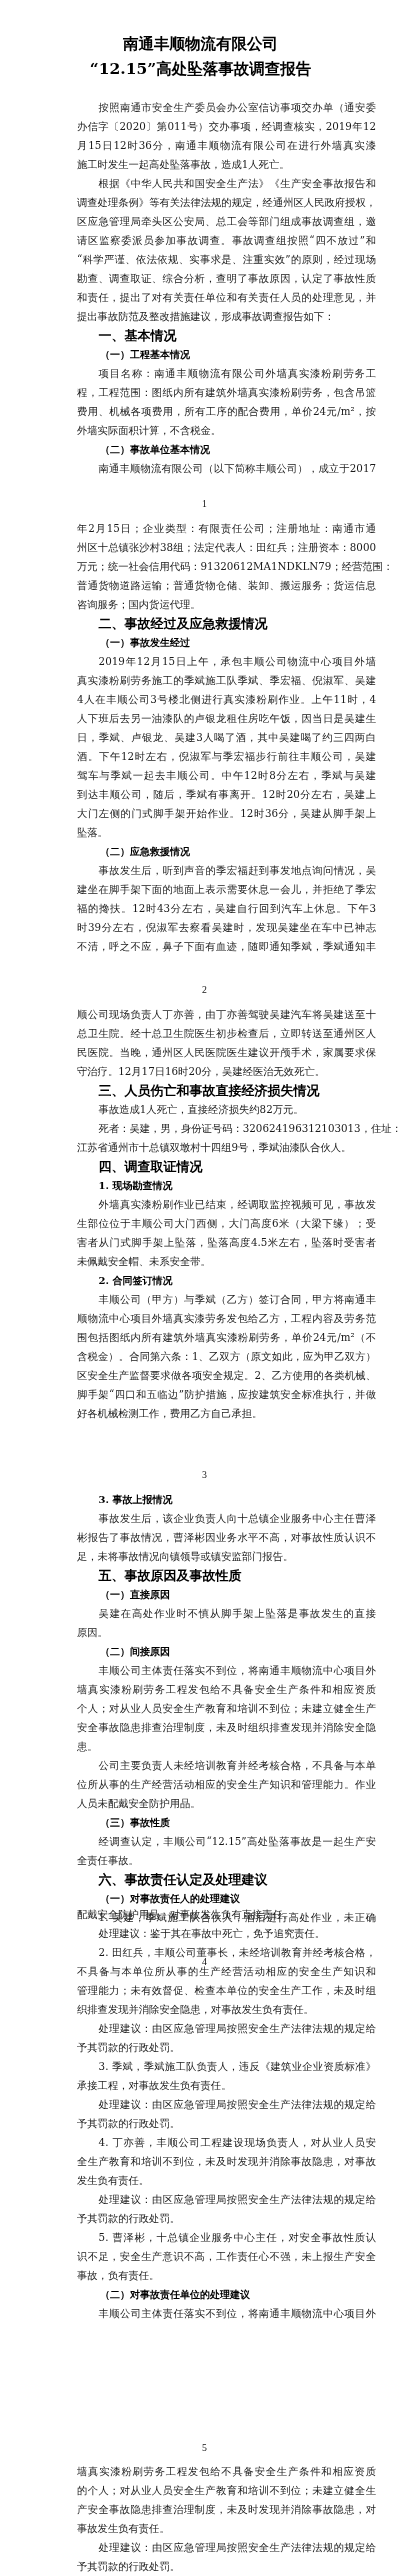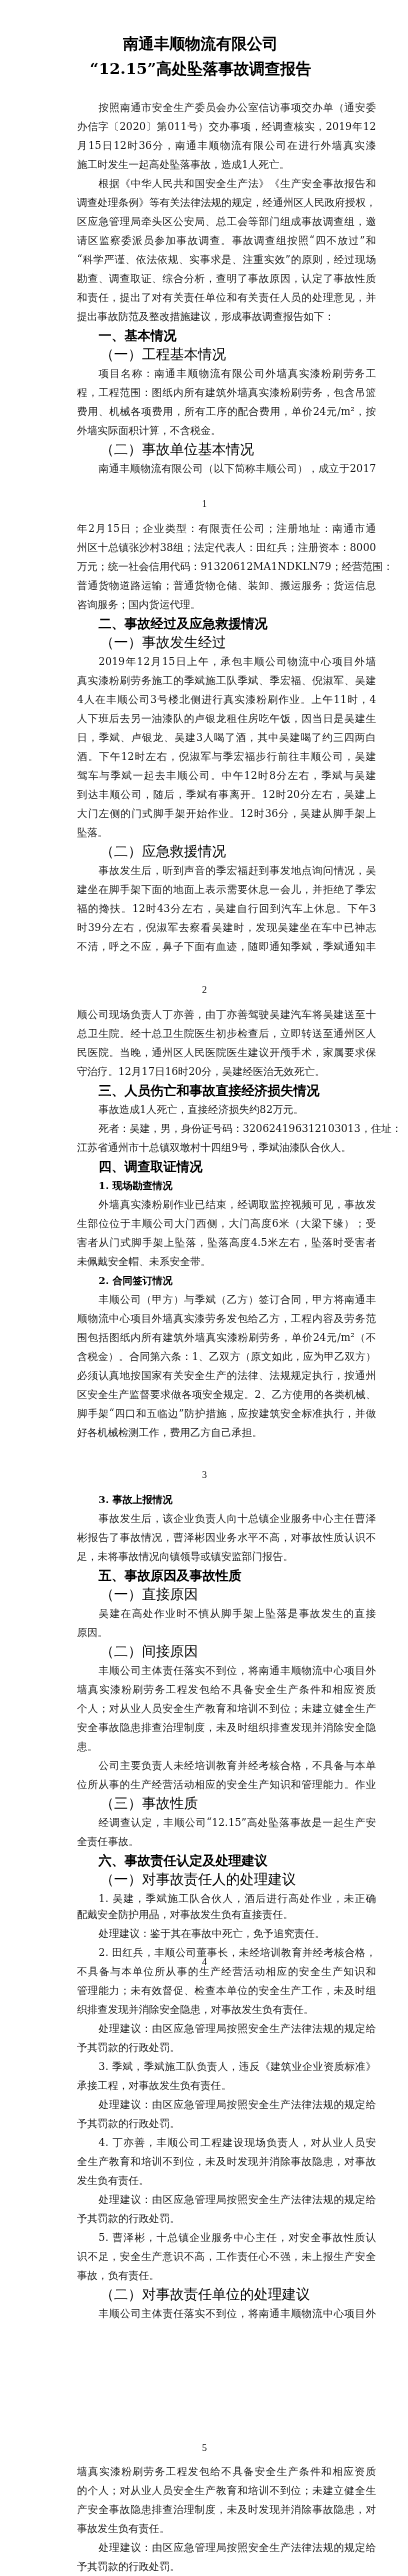--- a/index.html
+++ b/index.html
@@ -8,21 +8,21 @@
   .doc { position: absolute; left: 0; top: 0; width: 409px; height: 2972px; }
   .title { position: absolute; left: 0; width: 401px; text-align: center;
            font-family: "DejaVu Serif", "Liberation Serif", serif; font-weight: bold;
            font-size: 15.5px; line-height: 25px; letter-spacing: 0px; color: #000; }
   .block { position: absolute; left: 55px; width: 299px; margin-left: 22px; }
   .ln { height: 19px; line-height: 19px; font-size: 10.3px; white-space: nowrap;
         text-align: justify; text-align-last: justify; overflow: visible; color: #1a1a1a; }
   .ln.last { text-align-last: left; }
   .ln.ind { padding-left: 21.6px; }
   .ln.h1 { font-weight: bold; text-align-last: left; padding-left: 21.6px; font-family: "DejaVu Sans", "Liberation Sans", sans-serif; font-size: 13px; color:#000; }
-  .ln.h2 { font-weight: normal; text-align-last: left; padding-left: 23px; font-size: 14px; color:#000; }
+  .ln.h2 { font-weight: bold; text-align-last: left; padding-left: 23px; font-size: 10px; color:#000; }
   .ln.h3 { font-weight: bold; text-align-last: left; padding-left: 21.6px; font-size: 10px; color:#000; }
   .pnum { position: absolute; left: 0; width: 409px; text-align: center;
           font-family: "Liberation Serif", "DejaVu Serif", serif; font-size: 9.8px; color: #111; }
 </style>
 </head>
 <body>
 
 <div class="doc">
   <div class="title" style="top:31px;">南通丰顺物流有限公司</div>
   <div class="title" style="top:56px;">“12.15”高处坠落事故调查报告</div>
@@ -88,21 +88,20 @@
         <div class="ln h3">1. 现场勘查情况</div>
         <div class="ln ind">外墙真实漆粉刷作业已结束，经调取监控视频可见，事故发</div>
         <div class="ln ">生部位位于丰顺公司大门西侧，大门高度6米（大梁下缘）；受</div>
         <div class="ln ">害者从门式脚手架上坠落，坠落高度4.5米左右，坠落时受害者</div>
         <div class="ln last">未佩戴安全帽、未系安全带。</div>
         <div class="ln h3">2. 合同签订情况</div>
         <div class="ln ind">丰顺公司（甲方）与季斌（乙方）签订合同，甲方将南通丰</div>
         <div class="ln ">顺物流中心项目外墙真实漆劳务发包给乙方，工程内容及劳务范</div>
         <div class="ln ">围包括图纸内所有建筑外墙真实漆粉刷劳务，单价24元/m²（不</div>
         <div class="ln ">含税金）。合同第六条：1、乙双方（原文如此，应为甲乙双方）</div>
-        <div class="ln ">必须认真地按国家有关安全生产的法律、法规规定执行，按通州</div>
         <div class="ln ">区安全生产监督要求做各项安全规定。2、乙方使用的各类机械、</div>
         <div class="ln ">脚手架“四口和五临边”防护措施，应按建筑安全标准执行，并做</div>
         <div class="ln last">好各机械检测工作，费用乙方自己承担。</div>
       </div>
       <div class="block" style="top: 1490px;">
         <div class="ln h3">3. 事故上报情况</div>
         <div class="ln ind">事故发生后，该企业负责人向十总镇企业服务中心主任曹泽</div>
         <div class="ln ">彬报告了事故情况，曹泽彬因业务水平不高，对事故性质认识不</div>
         <div class="ln last">足，未将事故情况向镇领导或镇安监部门报告。</div>
         <div class="ln h1">五、事故原因及事故性质</div>
@@ -110,20 +109,21 @@
         <div class="ln ind">吴建在高处作业时不慎从脚手架上坠落是事故发生的直接</div>
         <div class="ln last">原因。</div>
         <div class="ln h2">（二）间接原因</div>
         <div class="ln ind">丰顺公司主体责任落实不到位，将南通丰顺物流中心项目外</div>
         <div class="ln ">墙真实漆粉刷劳务工程发包给不具备安全生产条件和相应资质</div>
         <div class="ln ">个人；对从业人员安全生产教育和培训不到位；未建立健全生产</div>
         <div class="ln ">安全事故隐患排查治理制度，未及时组织排查发现并消除安全隐</div>
         <div class="ln last">患。</div>
         <div class="ln ind">公司主要负责人未经培训教育并经考核合格，不具备与本单</div>
         <div class="ln ">位所从事的生产经营活动相应的安全生产知识和管理能力。作业</div>
+        <div class="ln last">人员未配戴安全防护用品。</div>
         <div class="ln h2">（三）事故性质</div>
         <div class="ln ind">经调查认定，丰顺公司“12.15”高处坠落事故是一起生产安</div>
         <div class="ln last">全责任事故。</div>
         <div class="ln h1">六、事故责任认定及处理建议</div>
         <div class="ln h2">（一）对事故责任人的处理建议</div>
         <div class="ln ind">1. 吴建，季斌施工队合伙人，酒后进行高处作业，未正确</div>
       </div>
       <div class="block" style="top: 1905px;">
         <div class="ln last">配戴安全防护用品，对事故发生负有直接责任。</div>
         <div class="ln ind last">处理建议：鉴于其在事故中死亡，免予追究责任。</div>

